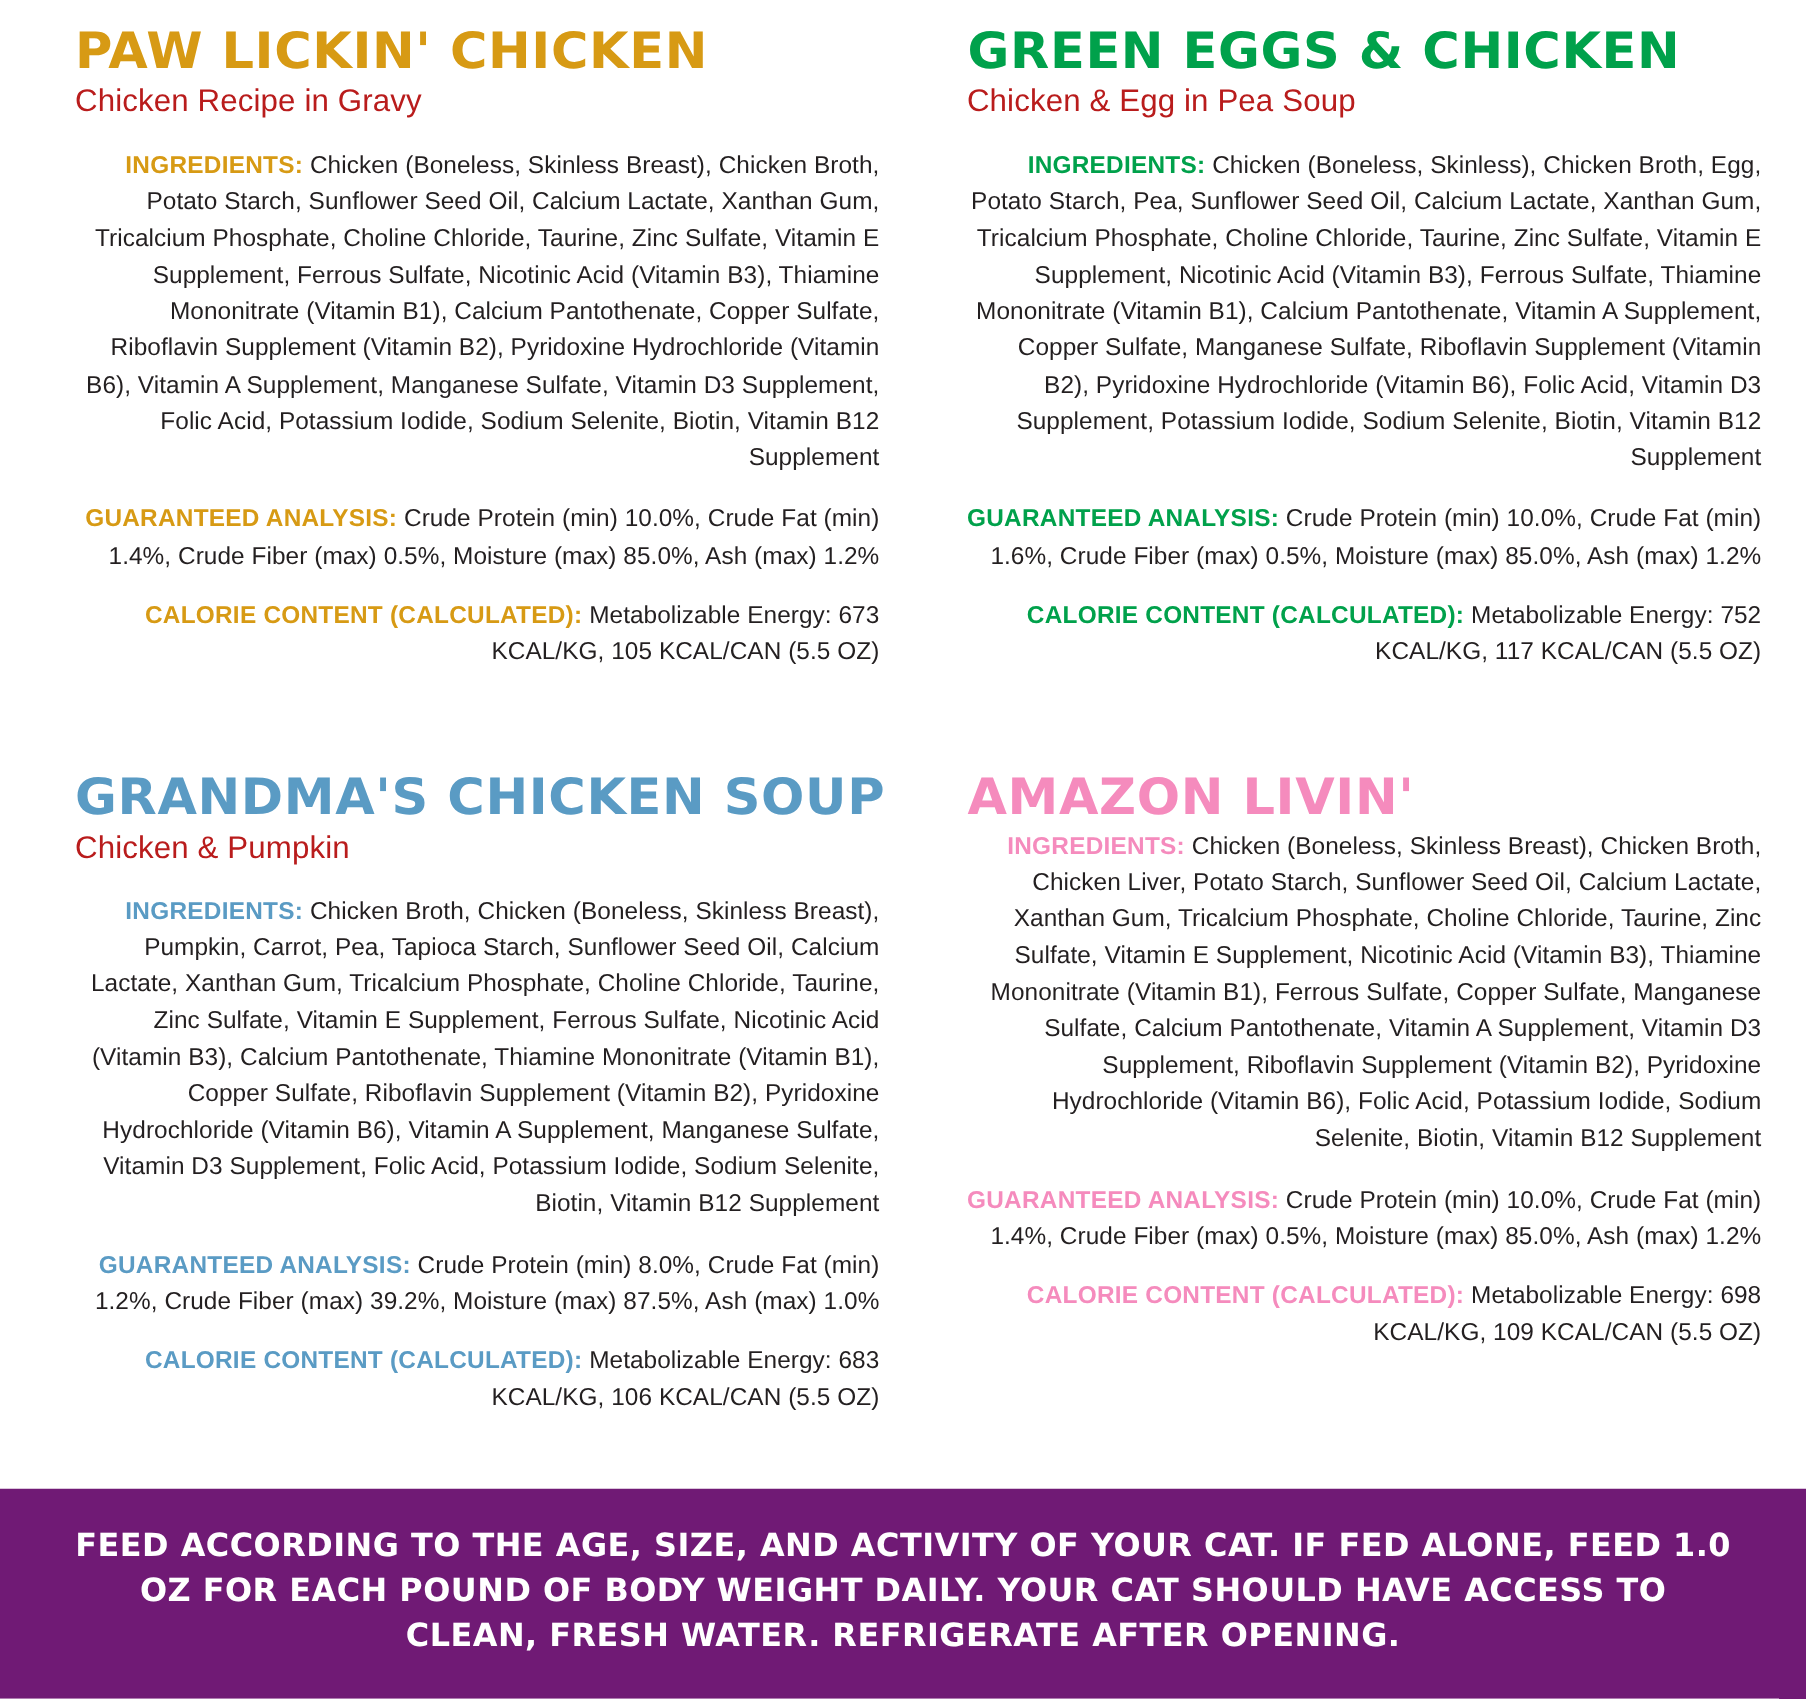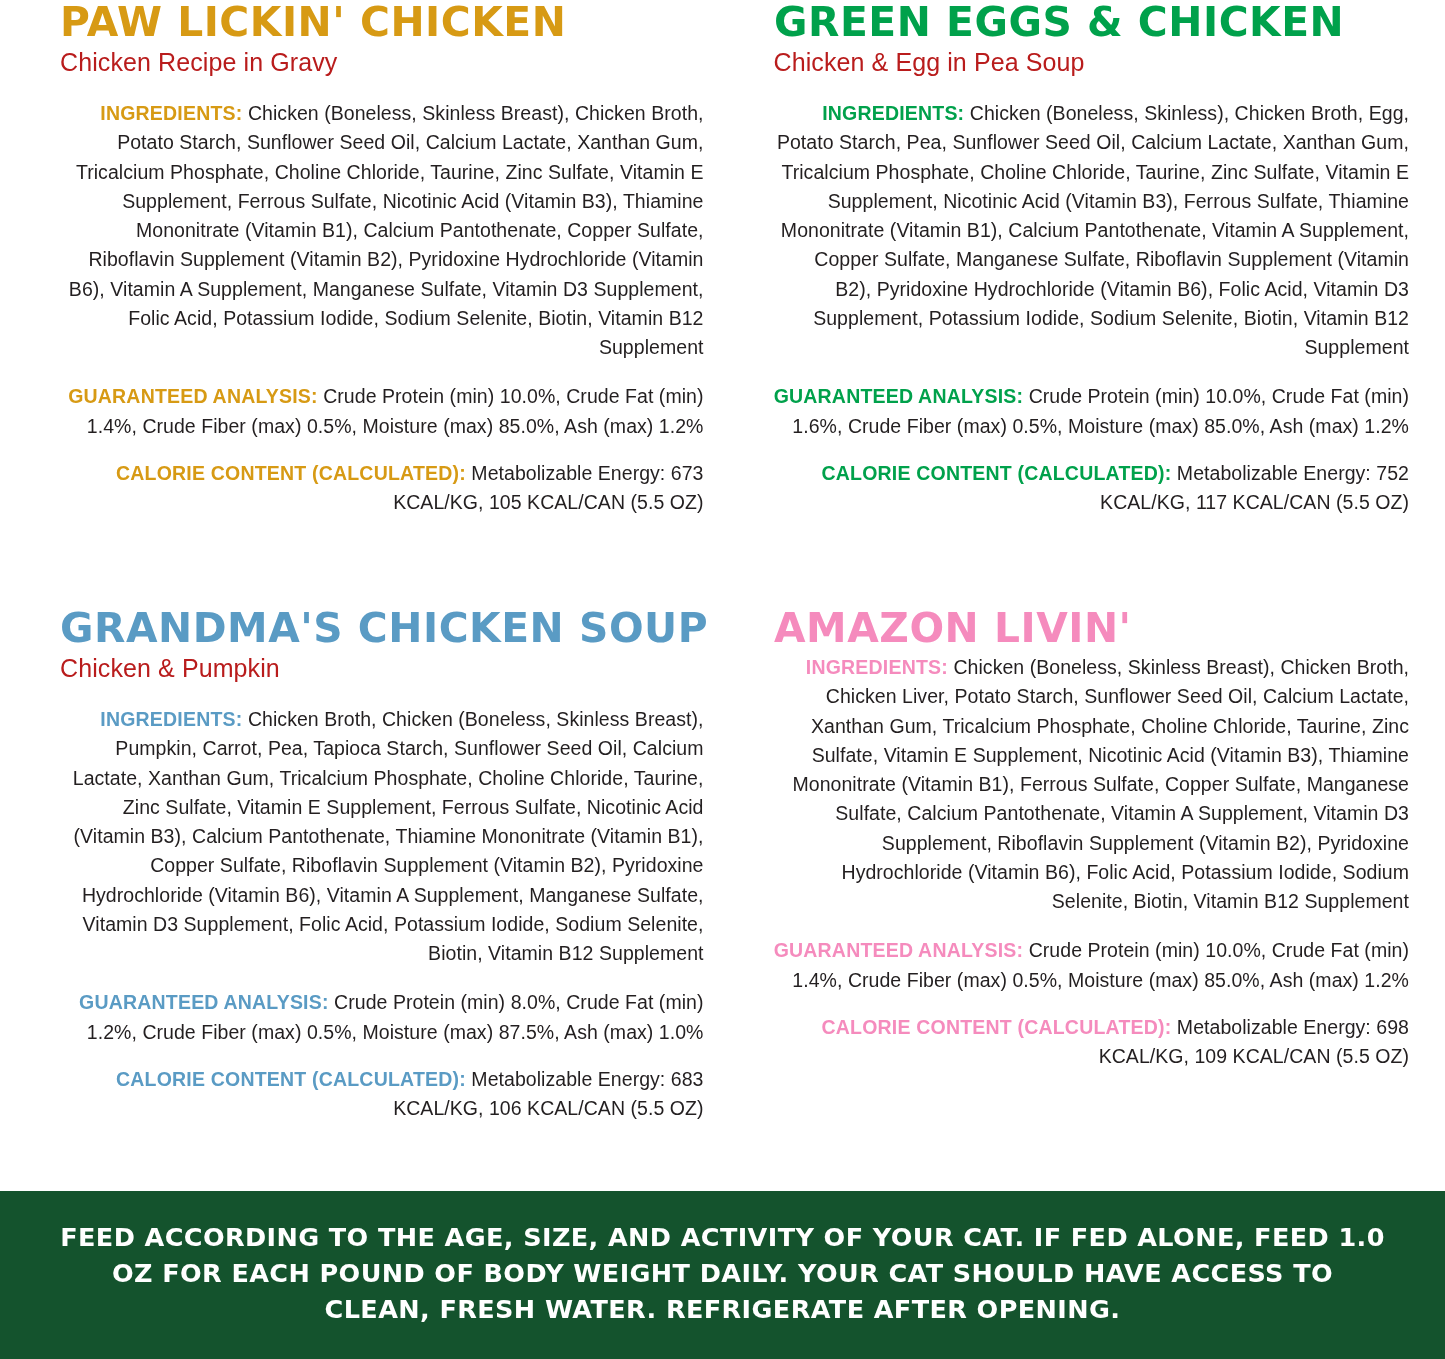--- a/index.html
+++ b/index.html
@@ -25,21 +25,21 @@
   }
   .grid {
     flex: 1 1 auto;
     display: grid;
     grid-template-columns: 1fr 1fr;
     grid-template-rows: auto auto;
     padding: 0 36px 0 60px;
     column-gap: 62px;
   }
   .panel {
-    padding-top: 1px;
+    padding-top: 20px;
   }
   .panel.right {
     padding-left: 8px;
   }
   .panel.bottom {
     padding-top: 22px;
   }
   .title {
     font-family: "DejaVu Sans", sans-serif;
     font-weight: bold;
@@ -74,21 +74,21 @@
     margin-bottom: 18px;
   }
   
   .paw .title, .paw .lead { color: #d79a14; }
   .green .title, .green .lead { color: #00a14b; }
   .grandma .title, .grandma .lead { color: #5a9bc4; }
   .amazon .title, .amazon .lead { color: #f58bbd; }
 
   .footer {
     flex: 0 0 auto;
-    background: #14532d;
+    background: #701a75;
     color: #ffffff;
     padding: 30px 56px 34px 56px;
     text-align: center;
     font-family: "DejaVu Sans", sans-serif;
     font-weight: bold;
     font-size: 25.5px;
     line-height: 1.42;
     letter-spacing: 0.4px;
     height: 168px;
     display: flex;
@@ -143,21 +143,21 @@
 
     <section class="panel bottom grandma">
       <h1 class="title">GRANDMA'S CHICKEN SOUP</h1>
       <h2 class="subtitle">Chicken &amp; Pumpkin</h2>
       <p class="block ingredients">
         <span class="lead">INGREDIENTS:</span>
         <span>Chicken Broth, Chicken (Boneless, Skinless Breast), Pumpkin, Carrot, Pea, Tapioca Starch, Sunflower Seed Oil, Calcium Lactate, Xanthan Gum, Tricalcium Phosphate, Choline Chloride, Taurine, Zinc Sulfate, Vitamin E Supplement, Ferrous Sulfate, Nicotinic Acid (Vitamin B3), Calcium Pantothenate, Thiamine Mononitrate (Vitamin B1), Copper Sulfate, Riboflavin Supplement (Vitamin B2), Pyridoxine Hydrochloride (Vitamin B6), Vitamin A Supplement, Manganese Sulfate, Vitamin D3 Supplement, Folic Acid, Potassium Iodide, Sodium Selenite, Biotin, Vitamin B12 Supplement</span>
       </p>
       <p class="block ga">
         <span class="lead">GUARANTEED ANALYSIS:</span>
-        <span>Crude Protein (min) 8.0%, Crude Fat (min) 1.2%, Crude Fiber (max) 0.5%, Moisture (max) 87.5%, Ash (max) 1.0%</span>
+        <span>Crude Protein (min) 8.0%, Crude Fat (min) 1.2%, Crude Fiber (max) 39.2%, Moisture (max) 87.5%, Ash (max) 1.0%</span>
       </p>
       <p class="block cal">
         <span class="lead">CALORIE CONTENT (CALCULATED):</span>
         <span>Metabolizable Energy: 683 KCAL/KG, 106 KCAL/CAN (5.5 OZ)</span>
       </p>
     </section>
 
     <section class="panel right bottom amazon">
       <h1 class="title">AMAZON LIVIN'</h1>
       <p class="block ingredients">

